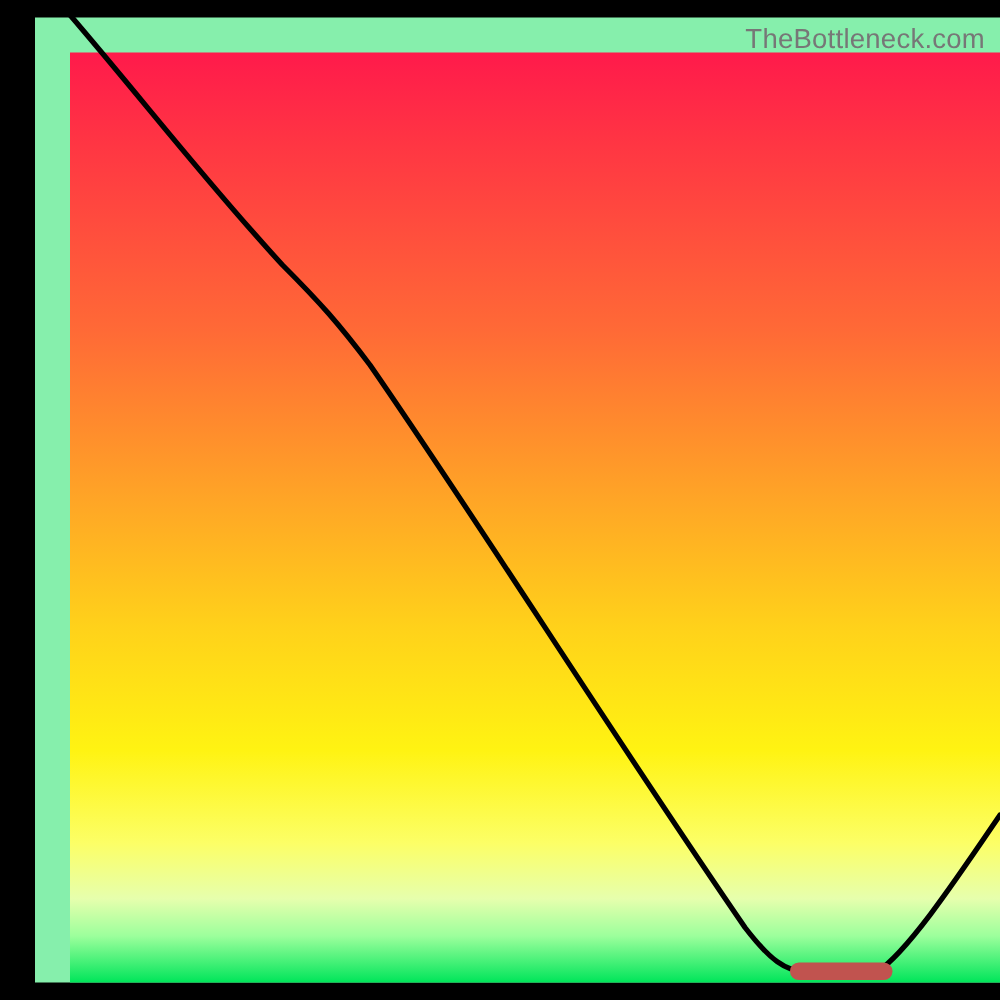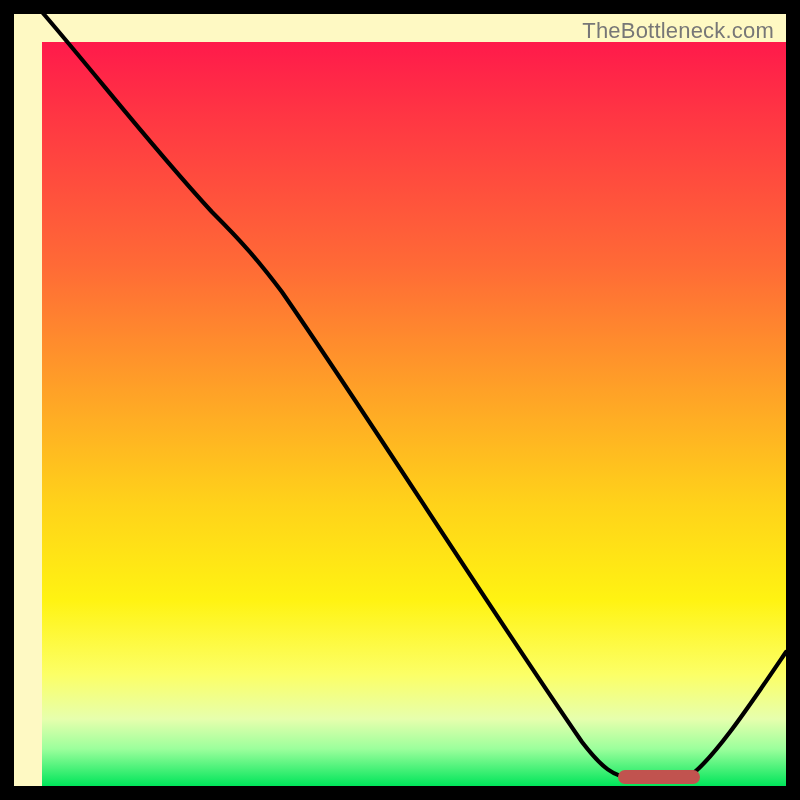--- a/index.html
+++ b/index.html
@@ -6,25 +6,25 @@
     margin: 0;
     padding: 0;
     width: 800px;
     height: 800px;
     background: #000;
     overflow: hidden;
     font-family: Arial, Helvetica, sans-serif;
   }
   .frame {
     position: absolute;
-    left: 14px;
+    left: 28px;
     top: 14px;
     width: 772px;
     height: 772px;
-    background: #fef9c3;
+    background: #86efac;
   }
   .plot-area {
     position: absolute;
     left: 28px;
     top: 28px;
     width: 744px;
     height: 744px;
     
     background: linear-gradient(
       to bottom,

